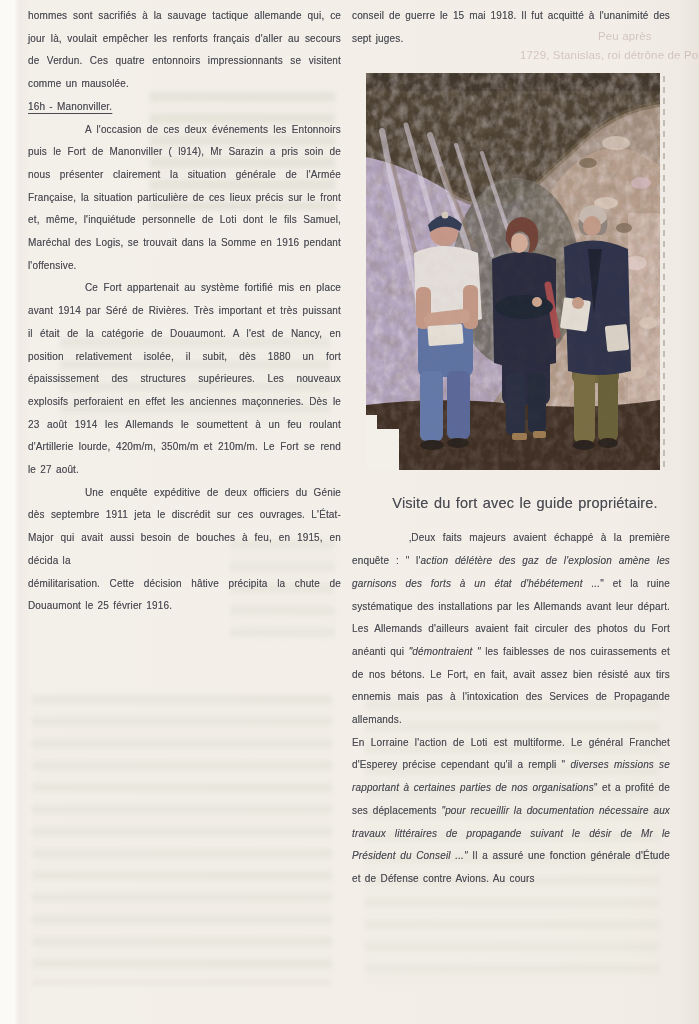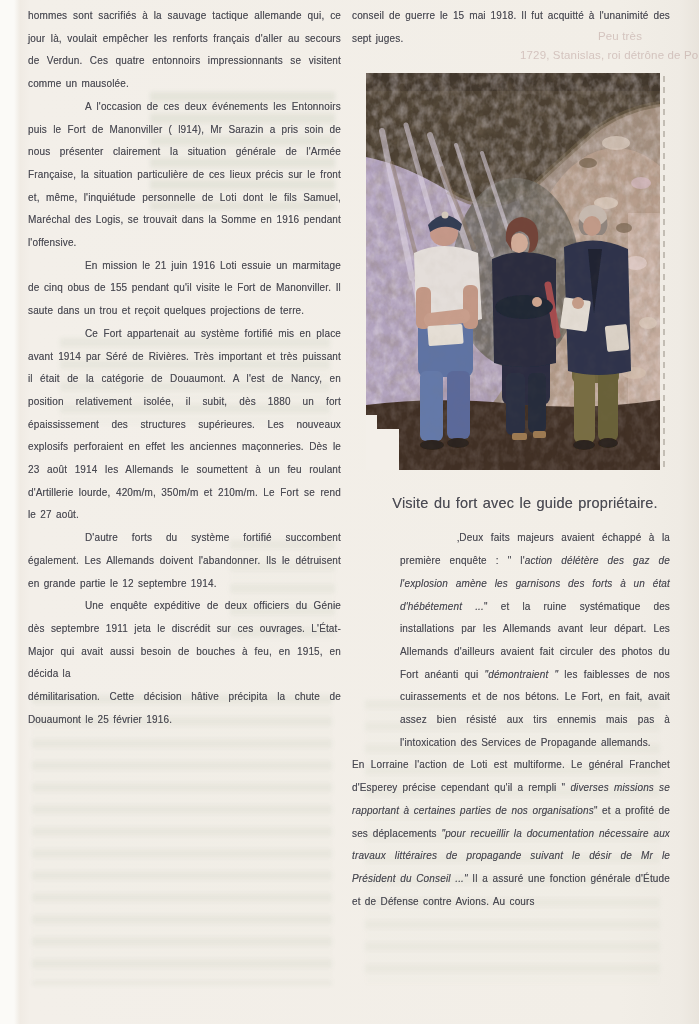--- a/index.html
+++ b/index.html
@@ -17,21 +17,21 @@
     text-shadow:0 0 0.6px rgba(72,72,84,0.55);}
   .ind{text-indent:57px;}
   .heading{text-align:left;}
   .heading span{text-decoration:underline;text-underline-offset:3px;}
   .it{font-style:italic;}
   
   .photo{position:absolute;left:366px;top:73px;width:294px;height:397px;}
   .photo svg{display:block;width:294px;height:397px;}
   .caption{position:absolute;left:352px;top:484px;width:318px;margin:8px;
     font-size:14.5px;text-align:center;padding-left:6px;text-align-last:center;}
-  .rc-p2{margin-top:477px;margin-left:48px;}
+  .rc-p2{margin-top:477px;}
   
   .artifact-line{position:absolute;left:663px;top:76px;width:2px;height:392px;
     background:repeating-linear-gradient(180deg,#b3ada3 0 6px,transparent 6px 11px);
     opacity:.75;}
   .bleed{position:absolute;pointer-events:none;filter:blur(2px);
     background:repeating-linear-gradient(180deg,rgba(138,160,126,0.13) 0 9px,rgba(138,160,126,0.02) 9px 22px);}
   .bleed-a{left:150px;top:92px;width:185px;height:118px;}
   .bleed-b{left:60px;top:338px;width:270px;height:88px;opacity:.8;}
   .bleed-c{left:230px;top:540px;width:105px;height:100px;opacity:.7;}
   .bleed-d{left:32px;top:695px;width:300px;height:290px;opacity:.75;}
@@ -45,29 +45,28 @@
 </head>
 <body>
 
 <div class="page">
 
   <div class="bleed bleed-a"></div>
   <div class="bleed bleed-b"></div>
   <div class="bleed bleed-c"></div>
   <div class="bleed bleed-d"></div>
   <div class="bleed bleed-e"></div>
-  <p class="bleed-text bleed-t1">Peu très</p>
+  <p class="bleed-text bleed-t1">Peu après</p>
   <p class="bleed-text bleed-t2">1729, Stanislas, roi détrône de Pologne prend.</p>
 
   <div class="col col-left">
     <p>hommes sont sacrifiés à la sauvage tactique allemande qui, ce jour là, voulait empêcher les renforts français d'aller au secours de Verdun. Ces quatre entonnoirs impressionnants se visitent comme un mausolée.</p>
+    <p class="heading"><span>16h - Manonviller.</span></p>
     <p class="ind">A l'occasion de ces deux événements les Entonnoirs puis le Fort de Manonviller ( l914), Mr Sarazin a pris soin de nous présenter clairement la situation générale de l'Armée Française, la situation particulière de ces lieux précis sur le front et, même, l'inquiétude personnelle de Loti dont le fils Samuel, Maréchal des Logis, se trouvait dans la Somme en 1916 pendant l'offensive.</p>
-    <p class="ind">En mission le 21 juin 1916 Loti essuie un marmitage de cinq obus de 155 pendant qu'il visite le Fort de Manonviller.  Il  saute dans un trou et reçoit quelques projections de terre.</p>
     <p class="ind">Ce Fort appartenait au système fortifié mis en place avant 1914 par Séré de Rivières. Très important et très puissant il était de la catégorie de Douaumont. A l'est de Nancy, en position relativement isolée, il subit, dès 1880 un fort épaississement des structures supérieures. Les nouveaux explosifs perforaient en effet  les anciennes maçonneries. Dès le 23 août 1914 les Allemands le soumettent à un  feu roulant d'Artillerie lourde, 420m/m, 350m/m et 210m/m. Le Fort se rend le 27 août.</p>
-    <p class="ind">D'autre forts du système fortifié succombent également. Les Allemands doivent l'abandonner. Ils le détruisent en grande partie le 12 septembre 1914.</p>
     <p class="ind">Une enquête expéditive de deux officiers du Génie dès septembre 1911 jeta le discrédit sur ces ouvrages. L'État-Major qui avait aussi besoin de bouches à feu, en 1915, en décida la</p>
     <p>démilitarisation. Cette décision hâtive précipita la chute de Douaumont le 25 février 1916.</p>
 
   </div>
 
   <div class="col col-right">
     <p>conseil de guerre le 15 mai 1918. Il fut acquitté à l'unanimité des sept juges.</p>
 
     <p class="ind rc-p2"><span>‚Deux  faits majeurs avaient échappé à la première enquête : " l'</span><span class="it">action délétère des gaz de l'explosion amène les garnisons des forts à un état d'hébétement ...</span><span>" et la ruine systématique des installations par les Allemands avant leur départ. Les Allemands d'ailleurs avaient fait circuler des photos du Fort anéanti qui </span><span class="it">"démontraient "</span><span> les faiblesses de nos cuirassements et de nos bétons. Le Fort, en fait, avait assez bien résisté aux tirs ennemis mais pas à l'intoxication des Services de Propagande allemands.</span></p>
 

